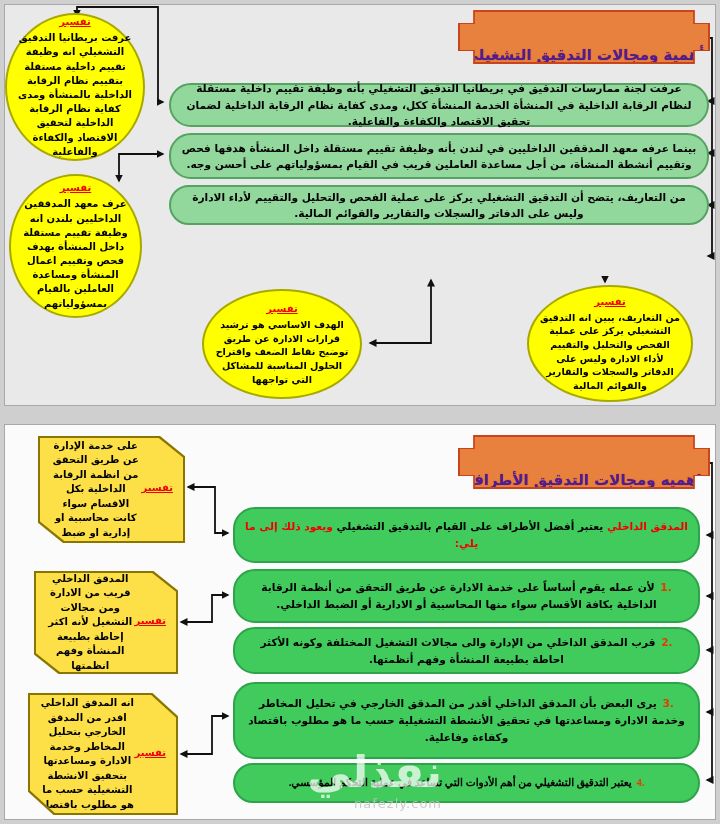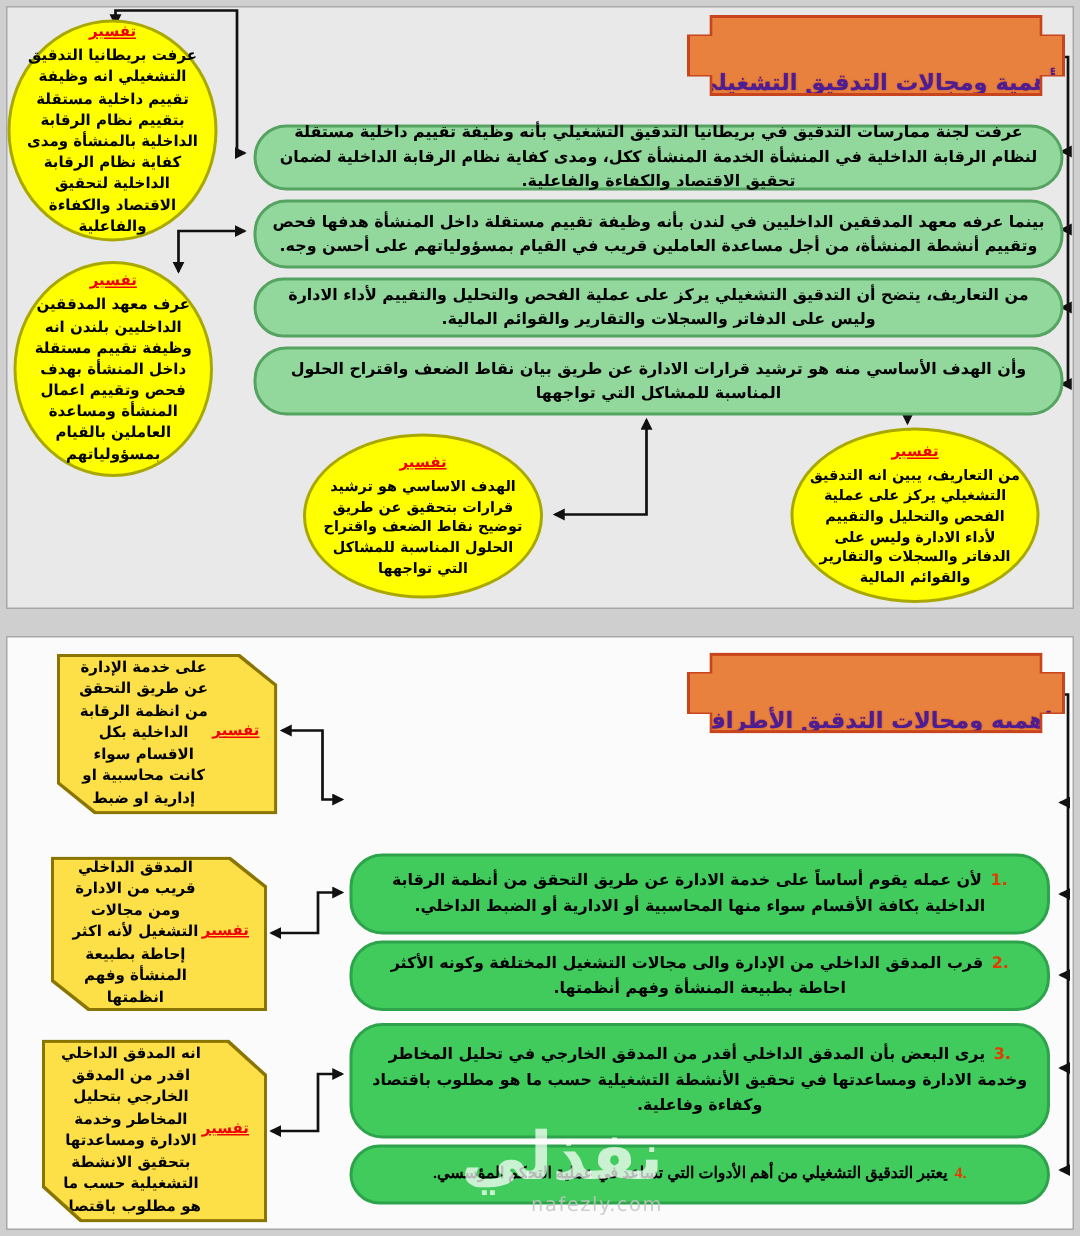--- a/index.html
+++ b/index.html
@@ -98,27 +98,24 @@
 
   <div class="gbox top abs rtl" style="left:169px;top:83px;width:540px;height:44px;">
     <span>عرفت لجنة ممارسات التدقيق في بريطانيا التدقيق التشغيلي بأنه وظيفة تقييم داخلية مستقلة لنظام الرقابة الداخلية في المنشأة الخدمة المنشأة ككل، ومدى كفاية نظام الرقابة الداخلية لضمان تحقيق الاقتصاد والكفاءة والفاعلية.</span>
   </div>
   <div class="gbox top abs rtl" style="left:169px;top:133px;width:540px;height:46px;">
     <span>بينما عرفه معهد المدققين الداخليين في لندن بأنه وظيفة تقييم مستقلة داخل المنشأة هدفها فحص وتقييم أنشطة المنشأة، من أجل مساعدة العاملين قريب في القيام بمسؤولياتهم على أحسن وجه.</span>
   </div>
   <div class="gbox top abs rtl" style="left:169px;top:185px;width:540px;height:40px;">
     <span>من التعاريف، يتضح أن التدقيق التشغيلي يركز على عملية الفحص والتحليل والتقييم لأداء الادارة وليس على الدفاتر والسجلات والتقارير والقوائم المالية.</span>
   </div>
-  <div class="gbox top abs rtl" style="left:169px;top:231px;width:540px;height:46px;">
-    <span>وأن الهدف الأساسي منه هو ترشيد قرارات الادارة عن طريق بيان نقاط الضعف واقتراح الحلول المناسبة للمشاكل التي تواجهها</span>
-  </div>
 
   <div class="ycirc abs rtl" style="left:202px;top:289px;width:160px;height:110px;font-size:9.6px;">
     <span class="tafsir">تفسير</span>
-    <span>الهدف الاساسي هو ترشيد قرارات بتحقيق عن طريق توضيح نقاط الضعف واقتراح الحلول المناسبة للمشاكل التي تواجهها</span>
+    <span>الهدف الاساسي هو ترشيد قرارات الادارة عن طريق توضيح نقاط الضعف واقتراح الحلول المناسبة للمشاكل التي تواجهها</span>
   </div>
 
   <div class="ycirc abs rtl" style="left:527px;top:285px;width:166px;height:117px;font-size:9.6px;">
     <span class="tafsir">تفسير</span>
     <span>من التعاريف، يبين انه التدقيق التشغيلي يركز على عملية الفحص والتحليل والتقييم لأداء الادارة وليس على الدفاتر والسجلات والتقارير والقوائم المالية</span>
   </div>
 
   <div class="plaque abs" style="left:458px;top:435px;width:252px;height:54px;">
     <div class="plaque-outer"></div>
     <div class="plaque-inner rtl">
@@ -143,20 +140,25 @@
   </div>
 
   <div class="ycall abs" style="left:28px;top:693px;width:150px;height:122px;text-decoration:underline;">
     <div class="yout"></div>
     <div class="yin rtl">
       <span class="tafsir">تفسير</span>
       <span>بعض الناس بشوف انه المدقق الداخلي اقدر من المدقق الخارجي بتحليل المخاطر وخدمة الادارة ومساعدتها بتحقيق الانشطة التشغيلية حسب ما هو مطلوب باقتصاد وكفاءة وفاعلية</span>
     </div>
   </div>
 
+  <div class="gbox bot abs rtl" style="left:233px;top:507px;width:467px;height:56px;">
+    <span>
+      <span class="redtxt">المدقق الداخلي</span><span> يعتبر أفضل الأطراف على القيام بالتدقيق التشغيلي </span><span class="redtxt">ويعود ذلك إلى ما يلي:</span>
+    </span>
+  </div>
 
   <div class="gbox bot abs rtl" style="left:233px;top:569px;width:467px;height:54px;">
     <span><span class="num">1.</span><span> لأن عمله يقوم أساساً على خدمة الادارة عن طريق التحقق من أنظمة الرقابة الداخلية بكافة الأقسام سواء منها المحاسبية أو الادارية أو الضبط الداخلي.</span></span>
   </div>
   <div class="gbox bot abs rtl" style="left:233px;top:627px;width:467px;height:47px;">
     <span><span class="num">2.</span><span> قرب المدقق الداخلي من الإدارة والى مجالات التشغيل المختلفة وكونه الأكثر احاطة بطبيعة المنشأة وفهم أنظمتها.</span></span>
   </div>
   <div class="gbox bot abs rtl" style="left:233px;top:682px;width:467px;height:77px;">
     <span><span class="num">3.</span><span> يرى البعض بأن المدقق الداخلي أقدر من المدقق الخارجي في تحليل المخاطر وخدمة الادارة ومساعدتها في تحقيق الأنشطة التشغيلية حسب ما هو مطلوب باقتصاد وكفاءة وفاعلية.</span></span>
   </div>

